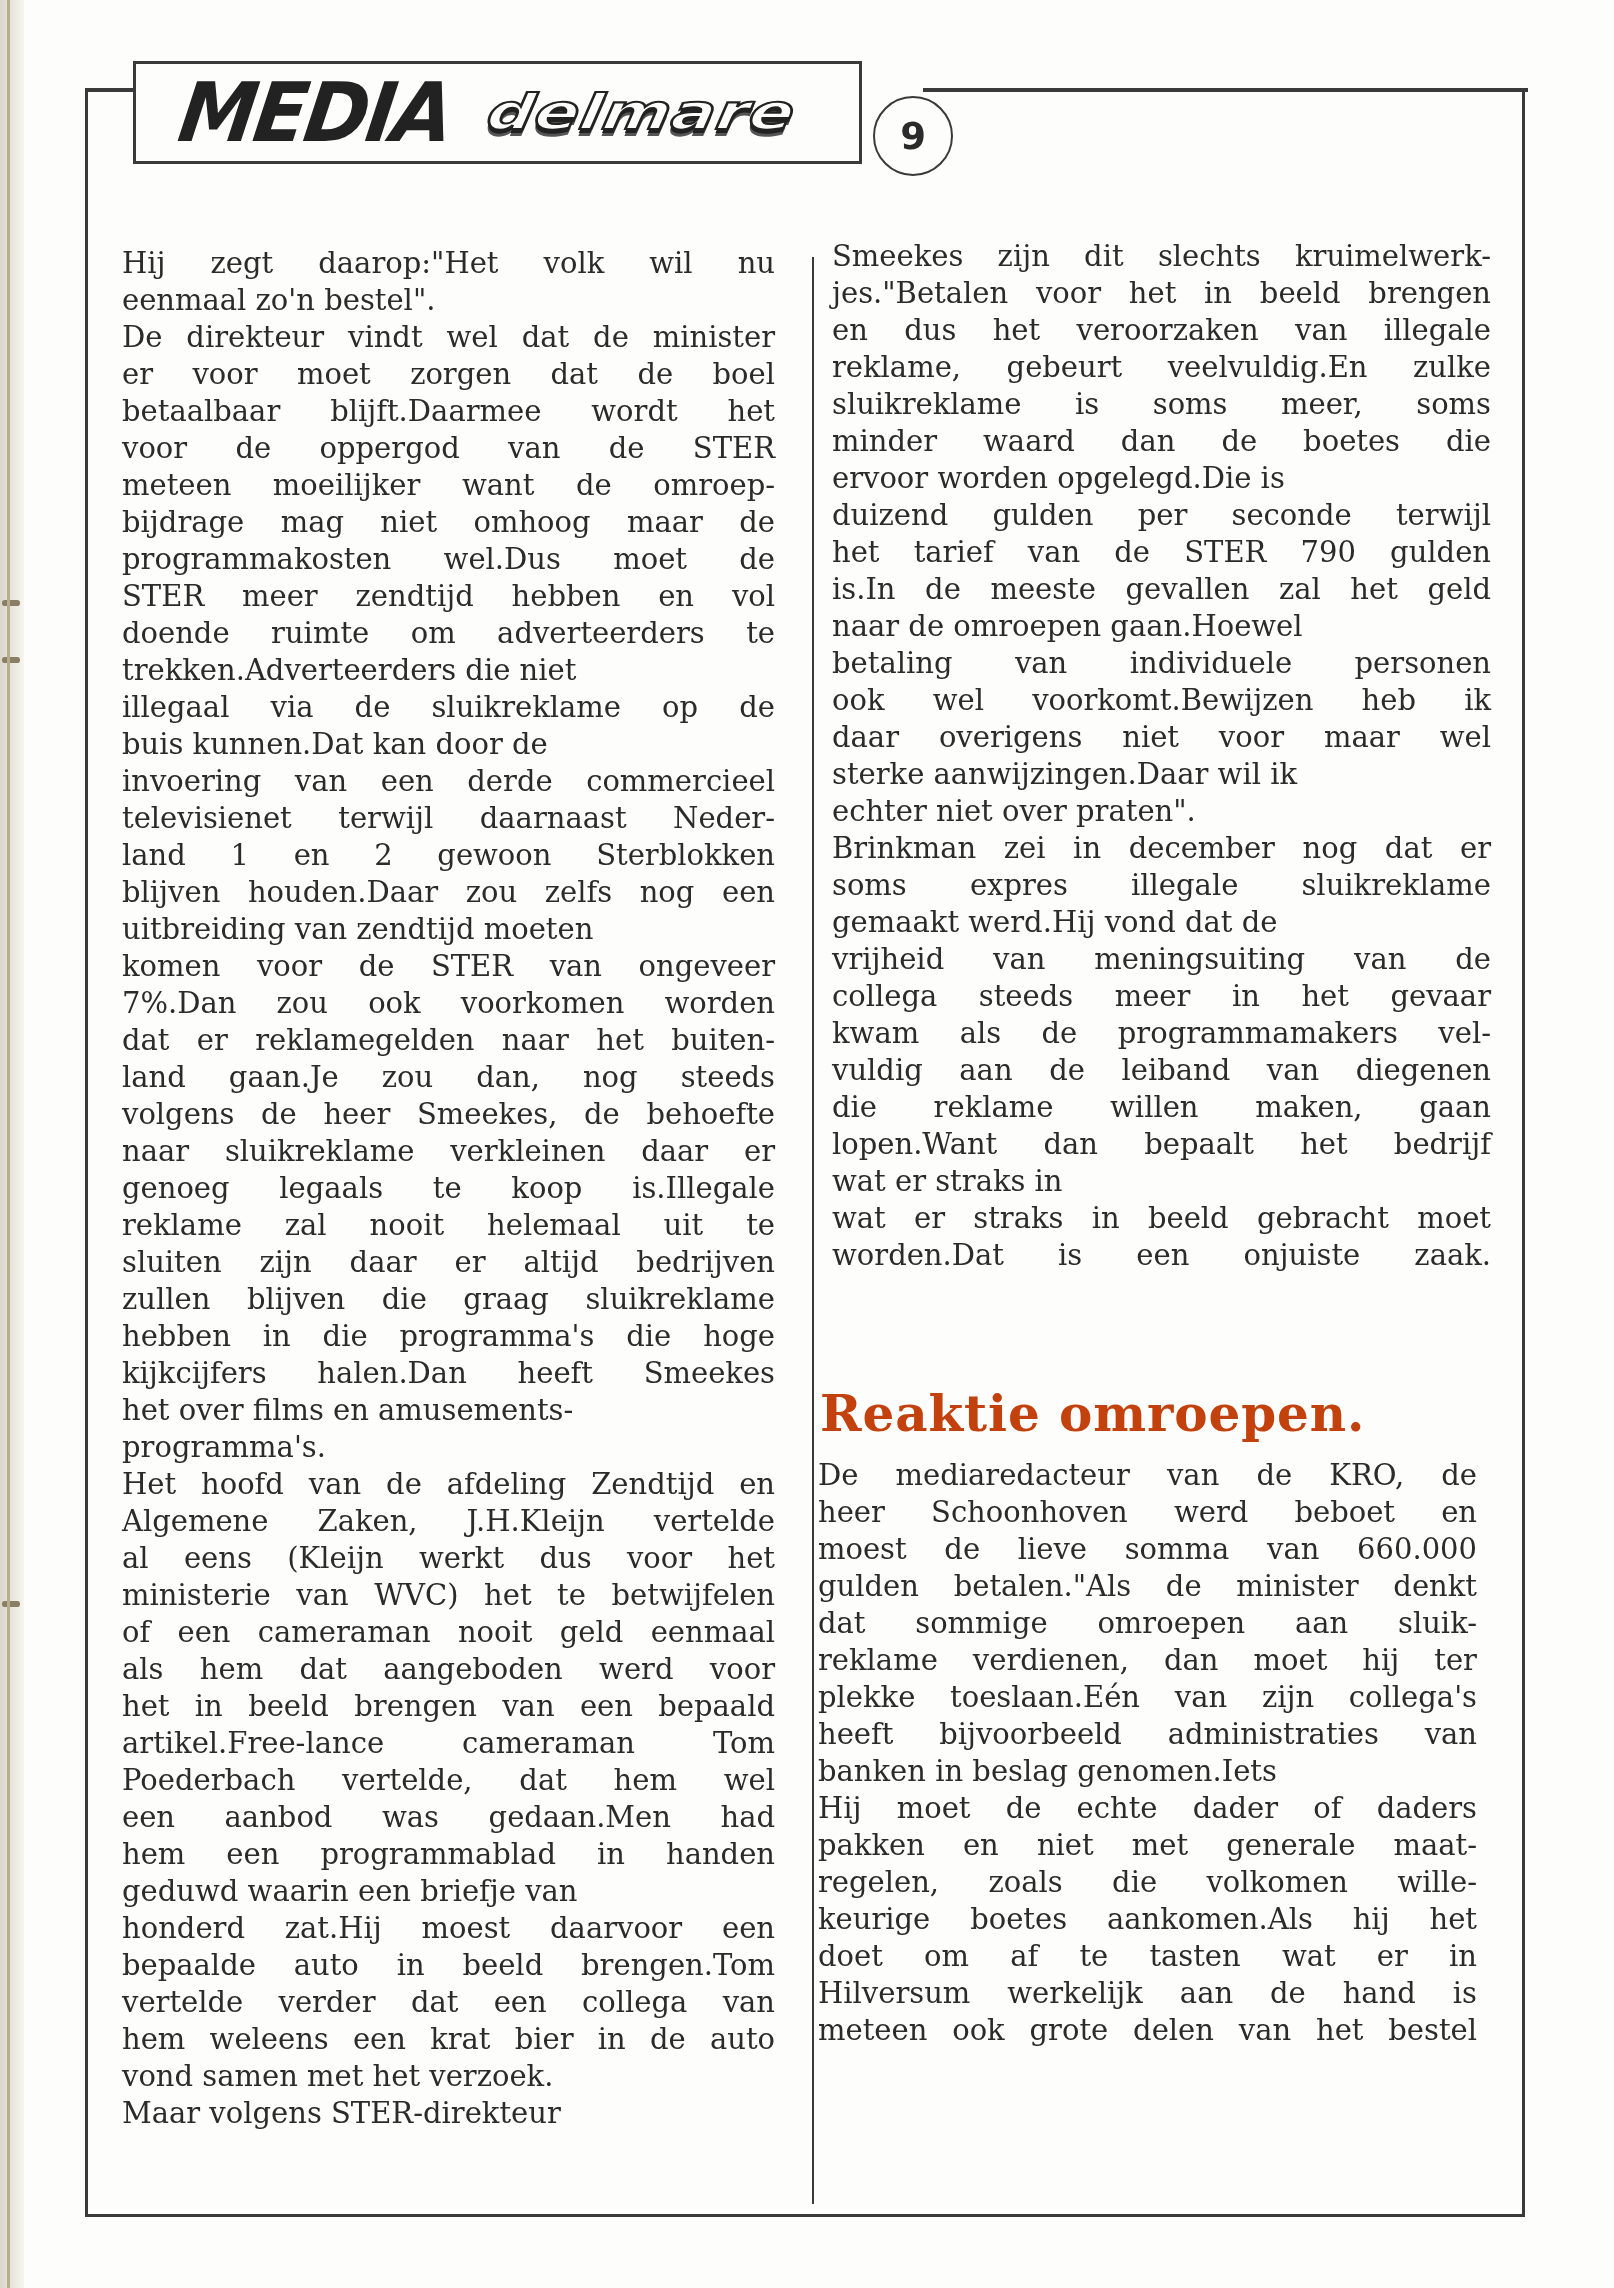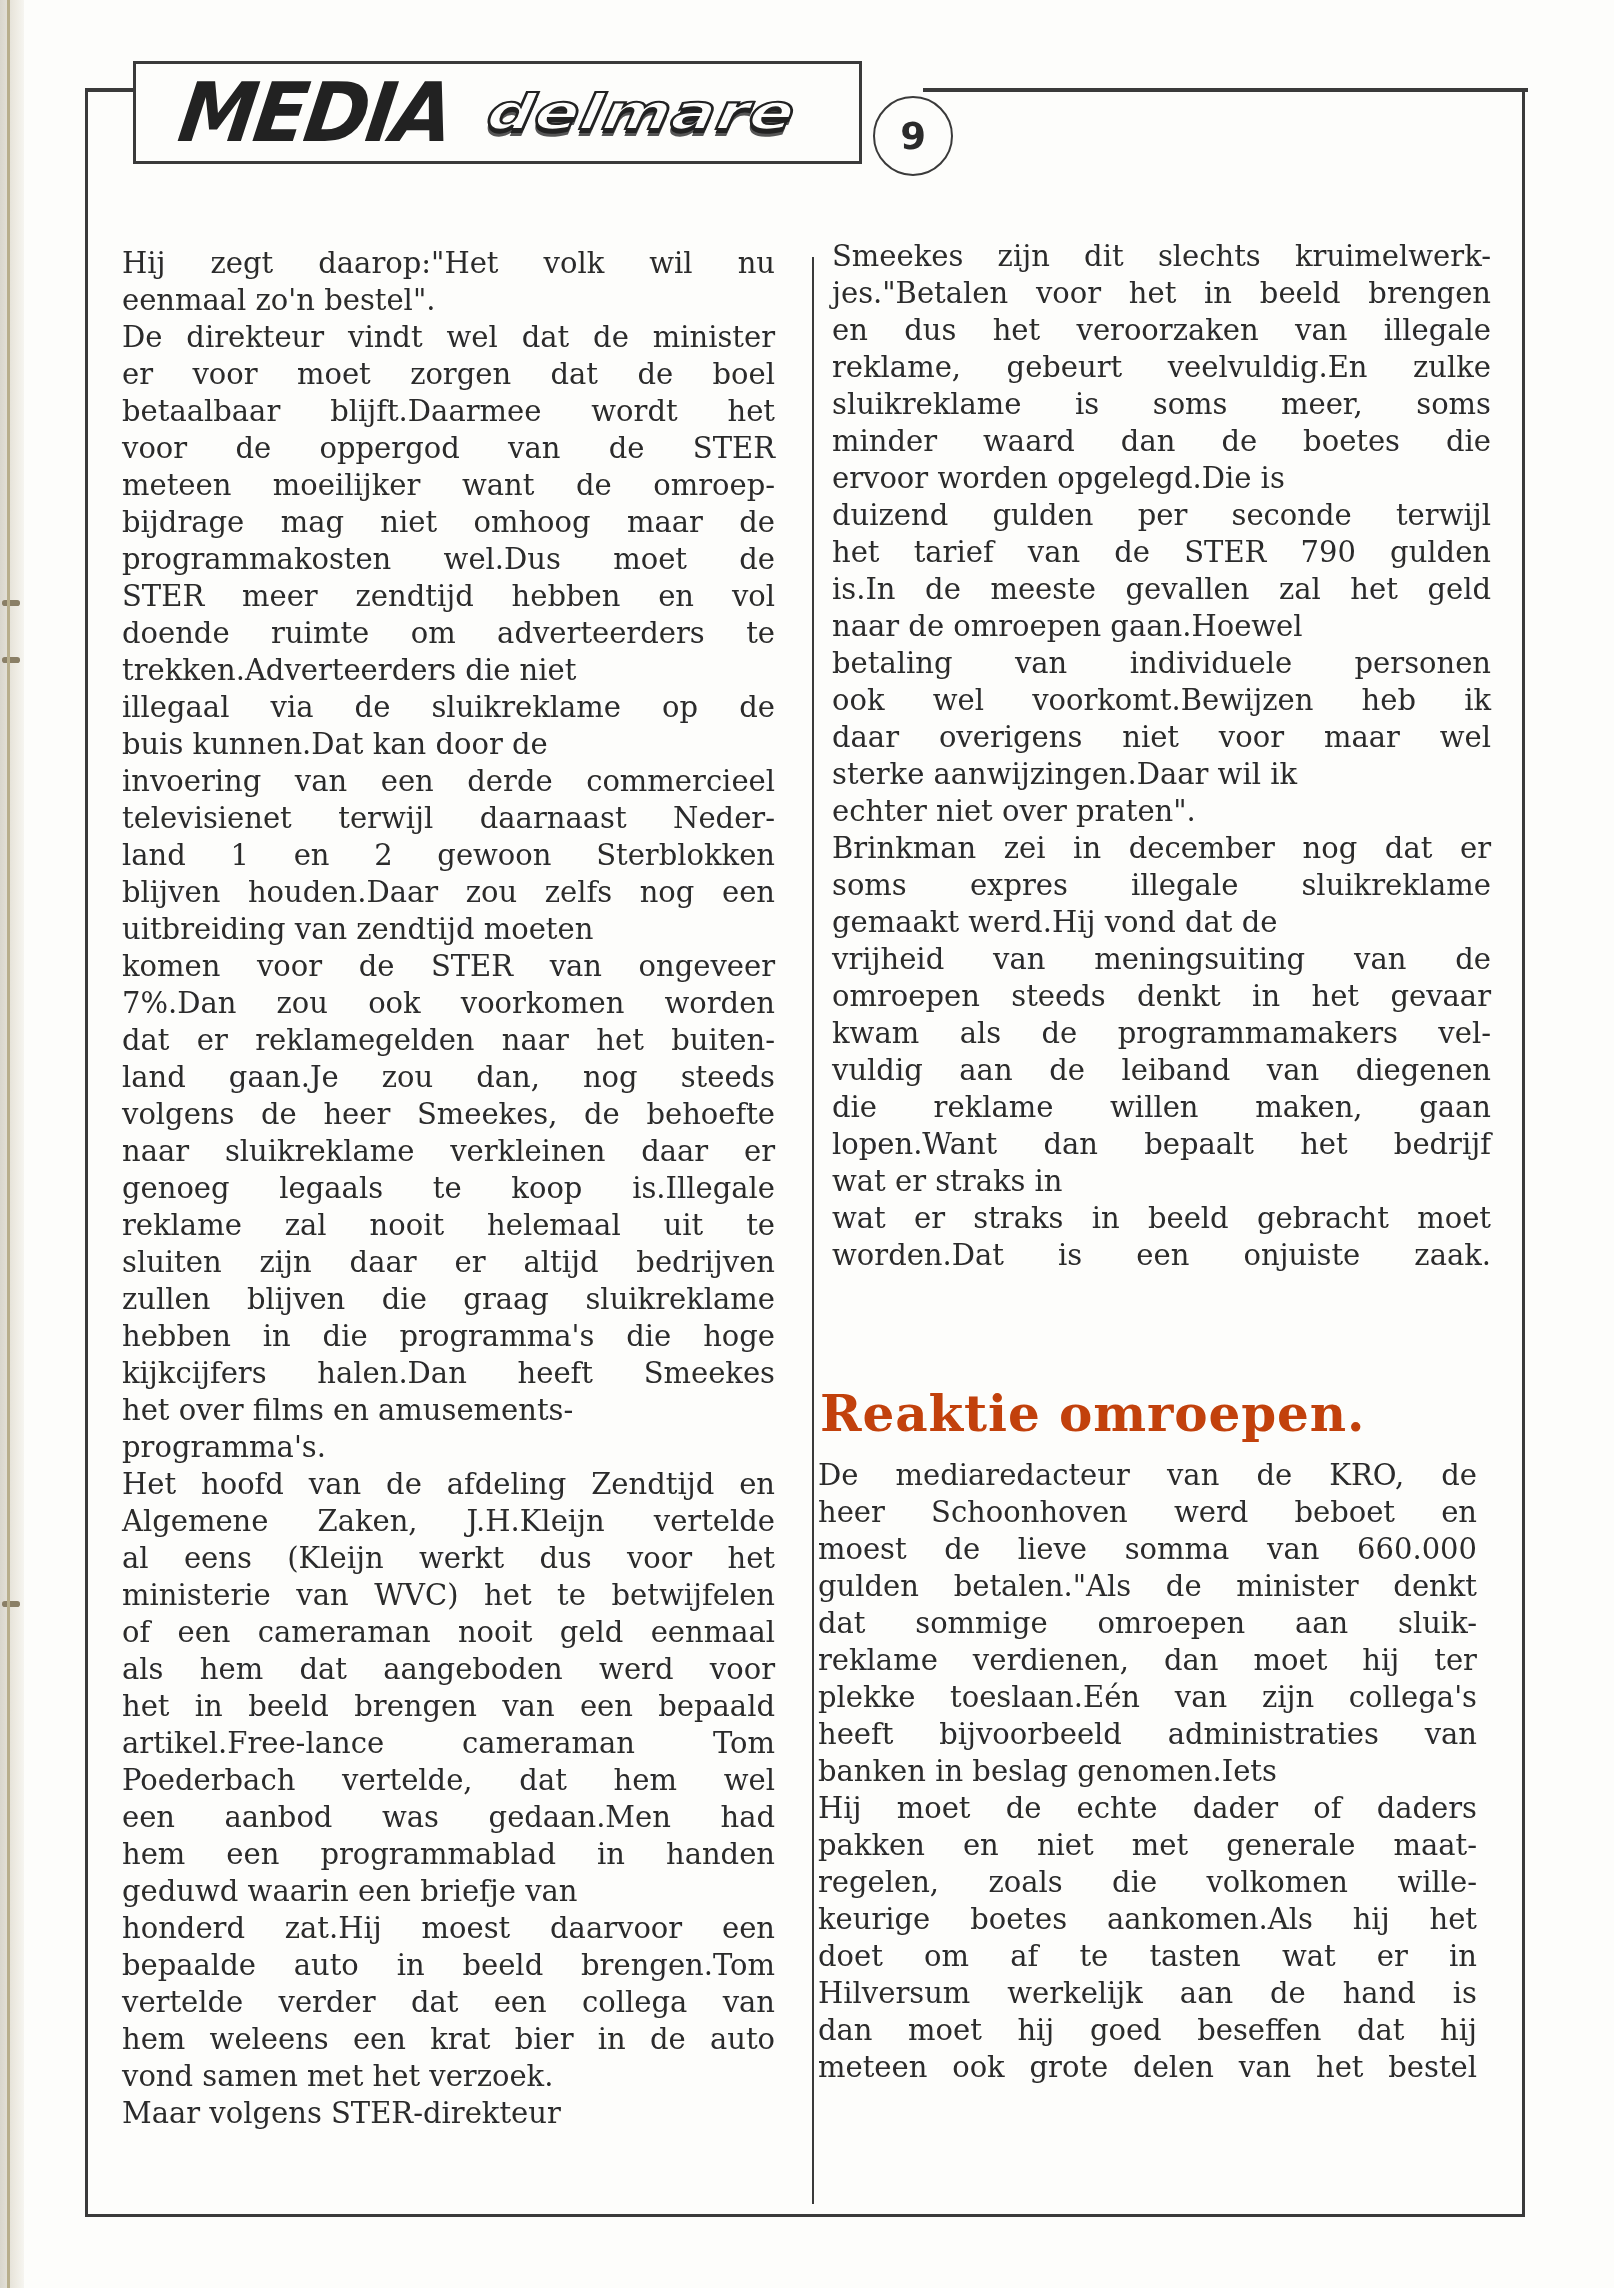--- a/index.html
+++ b/index.html
@@ -255,21 +255,21 @@
     <span class="line last">naar de omroepen gaan.Hoewel</span>
     <span class="line">betaling van individuele personen</span>
     <span class="line">ook wel voorkomt.Bewijzen heb ik</span>
     <span class="line">daar overigens niet voor maar wel</span>
     <span class="line last">sterke aanwijzingen.Daar wil ik</span>
     <span class="line last">echter niet over praten".</span>
     <span class="line">Brinkman zei in december nog dat er</span>
     <span class="line">soms expres illegale sluikreklame</span>
     <span class="line last">gemaakt werd.Hij vond dat de</span>
     <span class="line">vrijheid van meningsuiting van de</span>
-    <span class="line">omroepen steeds denkt in het gevaar</span>
+    <span class="line">collega steeds meer in het gevaar</span>
     <span class="line">kwam als de programmamakers vel-</span>
     <span class="line">vuldig aan de leiband van diegenen</span>
     <span class="line">die reklame willen maken, gaan</span>
     <span class="line">lopen.Want dan bepaalt het bedrijf</span>
     <span class="line last">wat er straks in</span>
     <span class="line">wat er straks in beeld gebracht moet</span>
     <span class="line">worden.Dat is een onjuiste zaak.</span>
   </div>
 
 <div class="section-heading">Reaktie omroepen.</div>
@@ -283,16 +283,15 @@
     <span class="line">reklame verdienen, dan moet hij ter</span>
     <span class="line">plekke toeslaan.Eén van zijn collega's</span>
     <span class="line">heeft bijvoorbeeld administraties van</span>
     <span class="line last">banken in beslag genomen.Iets</span>
     <span class="line">Hij moet de echte dader of daders</span>
     <span class="line">pakken en niet met generale maat-</span>
     <span class="line">regelen, zoals die volkomen wille-</span>
     <span class="line">keurige boetes aankomen.Als hij het</span>
     <span class="line">doet om af te tasten wat er in</span>
     <span class="line">Hilversum werkelijk aan de hand is</span>
-    <span class="line">dan moet hij goed beseffen dat hij</span>
     <span class="line">meteen ook grote delen van het bestel</span>
   </div>
 
 
 </body></html>

